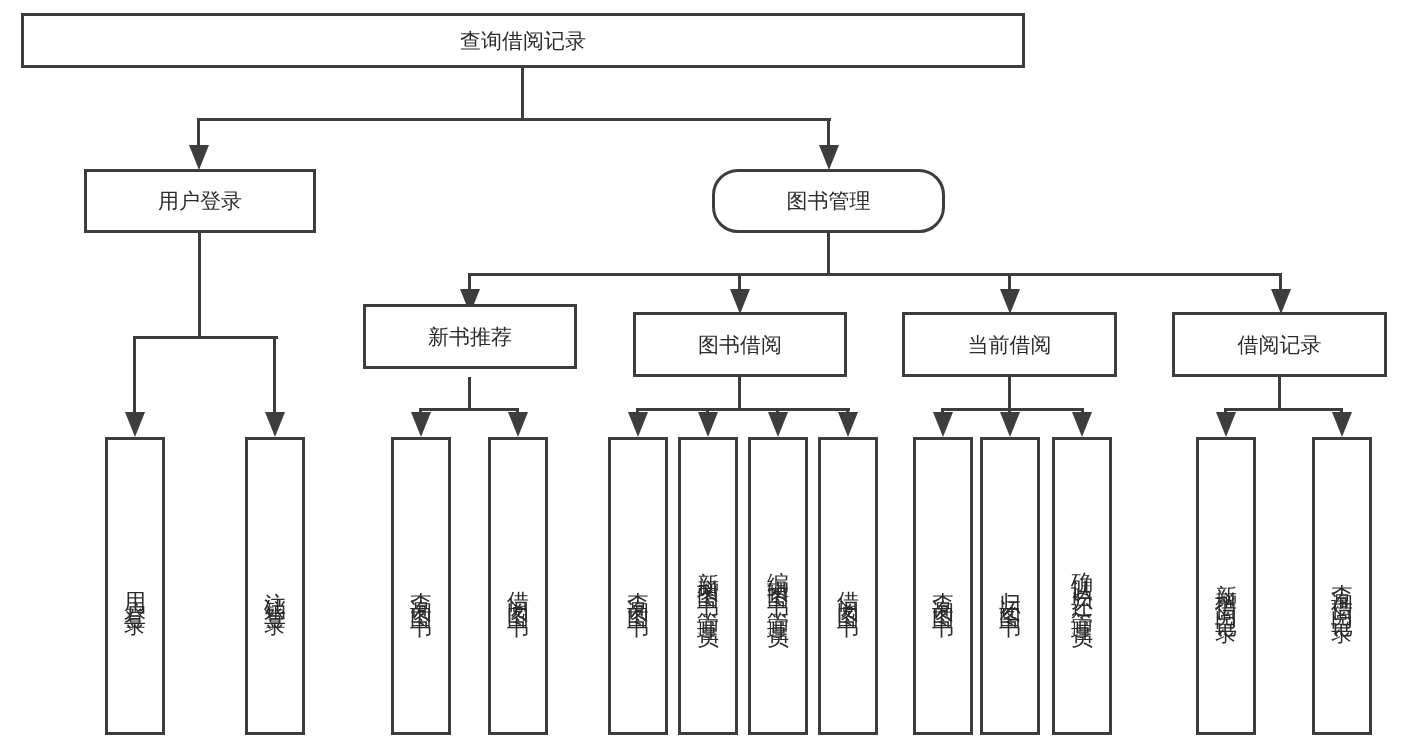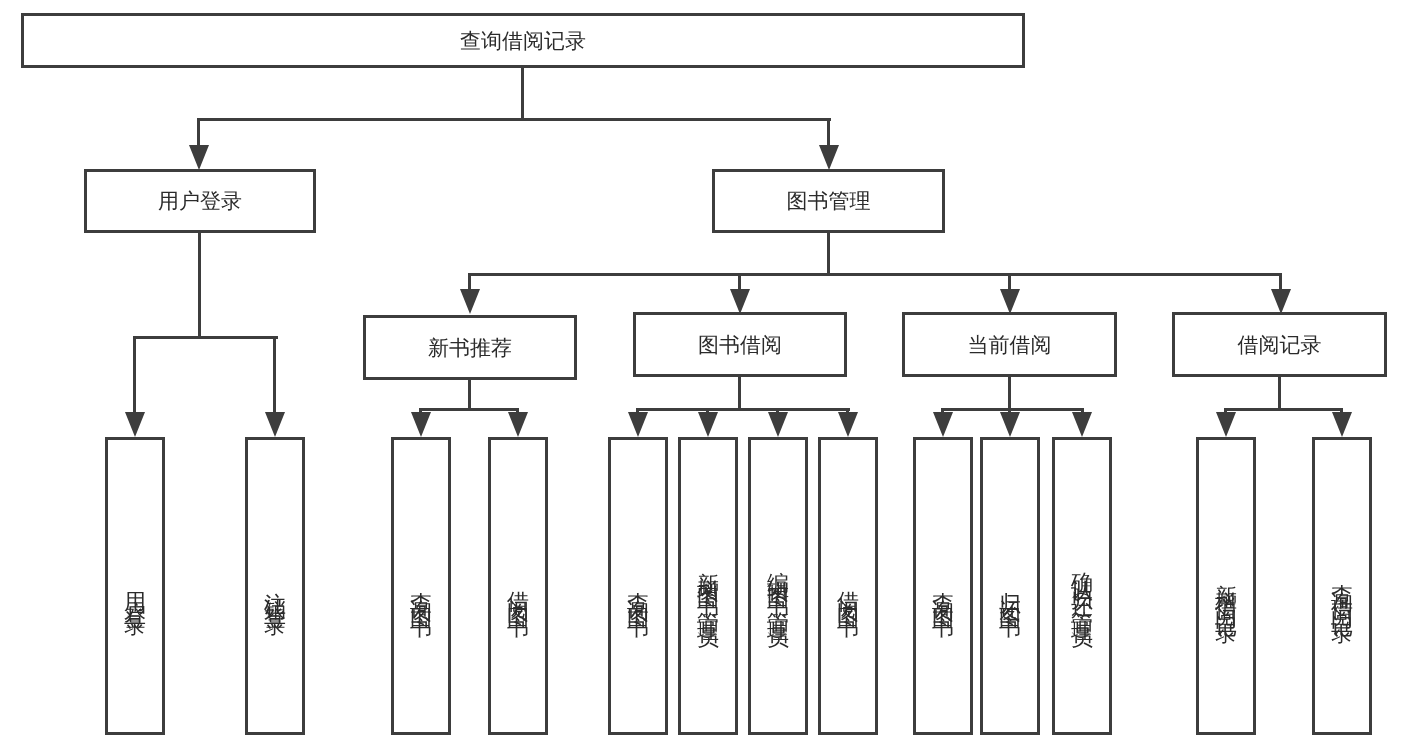--- a/index.html
+++ b/index.html
@@ -68,21 +68,21 @@
   <div class="vl" style="left:521px;top:68px;height:52px;"></div>
   <div class="hl" style="left:197px;top:118px;width:634px;"></div>
   <div class="vl" style="left:197px;top:118px;height:32px;"></div>
   <div class="vl" style="left:827px;top:118px;height:32px;"></div>
   <div class="arrow" style="left:189px;top:145px;"></div>
   <div class="arrow" style="left:819px;top:145px;"></div>
 
   <div class="box" style="left:84px;top:169px;width:232px;height:64px;">
     <span>用户登录</span>
   </div>
-  <div class="box" style="left:712px;top:169px;width:233px;height:64px;">
+  <div class="box" style="left:712px;top:169px;width:233px;height:64px;border-radius:26px;">
     <span>图书管理</span>
   </div>
 
   <div class="vl" style="left:198px;top:233px;height:105px;"></div>
   <div class="hl" style="left:133px;top:336px;width:145px;"></div>
   <div class="vl" style="left:133px;top:336px;height:78px;"></div>
   <div class="vl" style="left:273px;top:336px;height:78px;"></div>
   <div class="arrow" style="left:125px;top:412px;"></div>
   <div class="arrow" style="left:265px;top:412px;"></div>
 
@@ -90,21 +90,21 @@
   <div class="hl" style="left:468px;top:273px;width:814px;"></div>
   <div class="vl" style="left:468px;top:273px;height:19px;"></div>
   <div class="vl" style="left:738px;top:273px;height:19px;"></div>
   <div class="vl" style="left:1008px;top:273px;height:19px;"></div>
   <div class="vl" style="left:1279px;top:273px;height:19px;"></div>
   <div class="arrow" style="left:460px;top:289px;"></div>
   <div class="arrow" style="left:730px;top:289px;"></div>
   <div class="arrow" style="left:1000px;top:289px;"></div>
   <div class="arrow" style="left:1271px;top:289px;"></div>
 
-  <div class="box" style="left:363px;top:315px;width:214px;height:65px;">
+  <div class="box" style="left:363px;top:304px;width:214px;height:65px;">
     <span>新书推荐</span>
   </div>
   <div class="box" style="left:902px;top:312px;width:215px;height:65px;">
     <span>当前借阅</span>
   </div>
   <div class="box" style="left:633px;top:312px;width:214px;height:65px;">
     <span>图书借阅</span>
   </div>
   <div class="box" style="left:1172px;top:312px;width:215px;height:65px;">
     <span>借阅记录</span>

